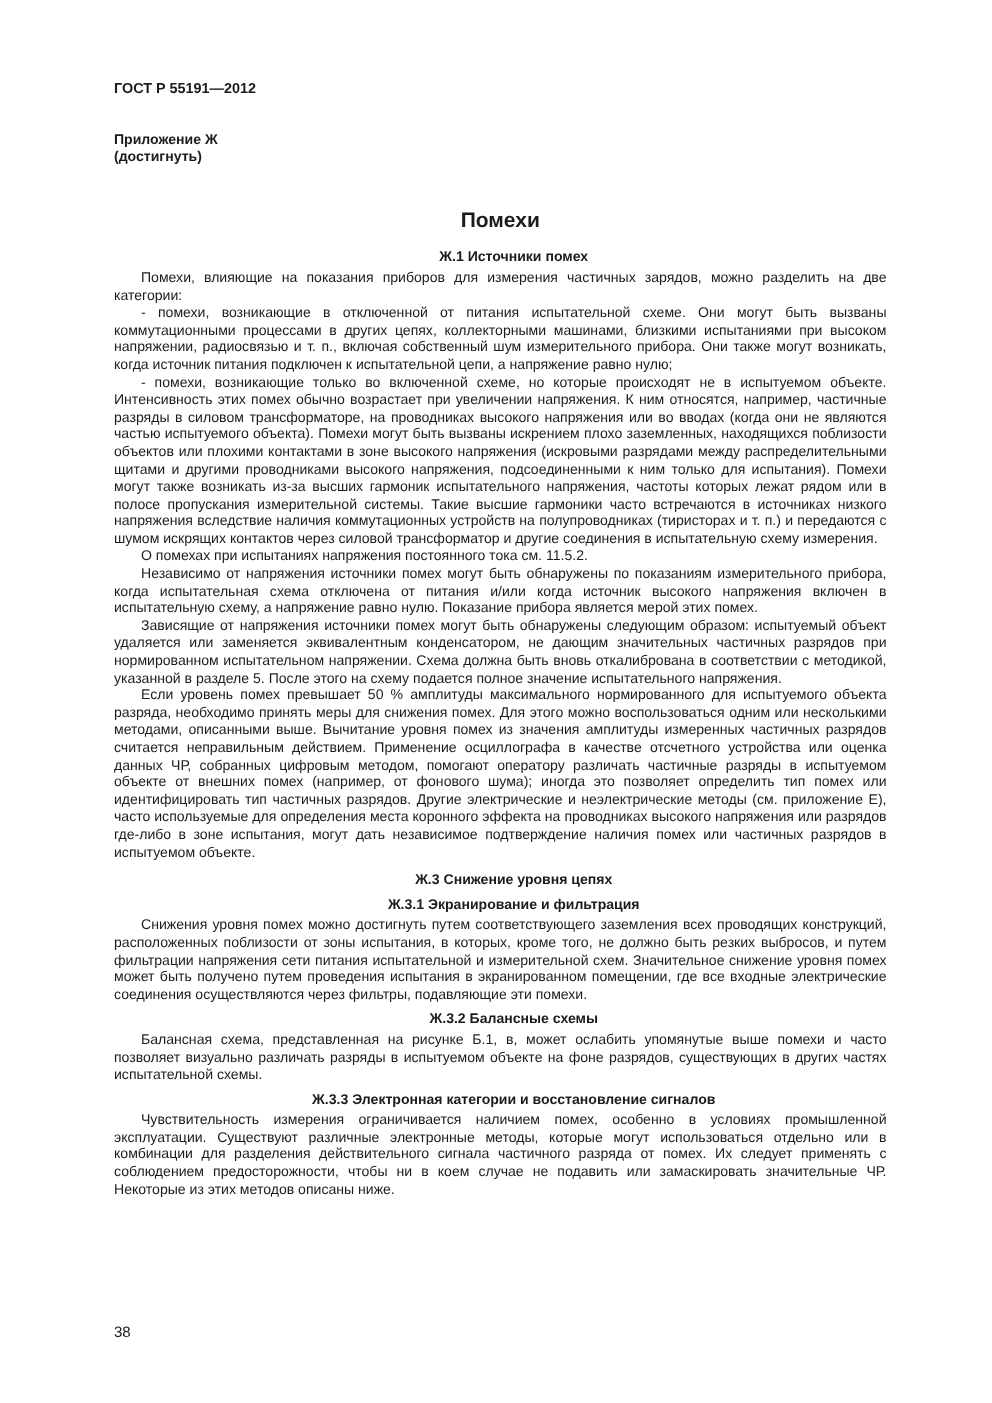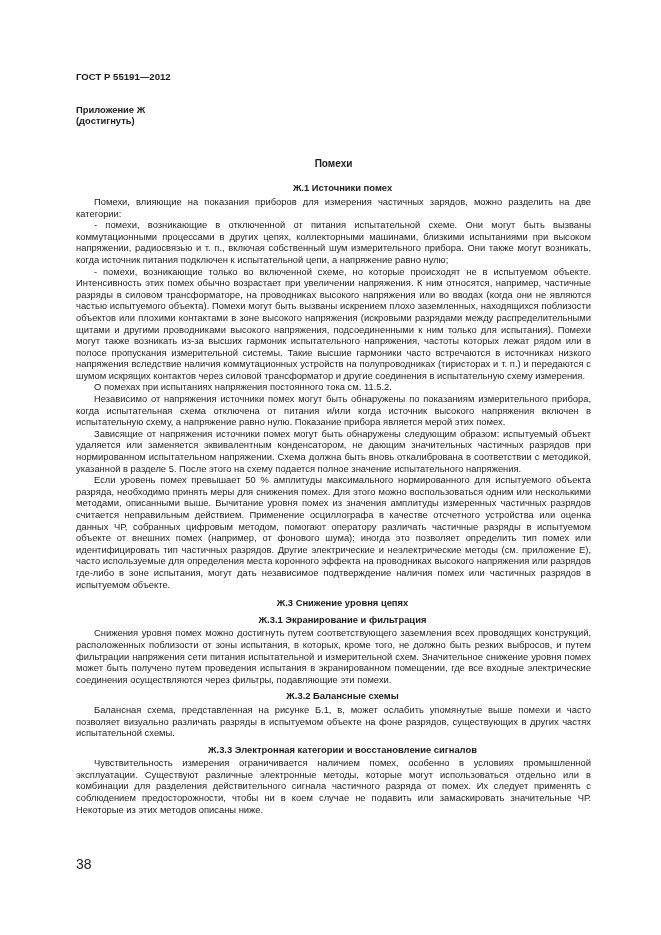--- a/index.html
+++ b/index.html
@@ -6,40 +6,40 @@
       margin: 0;
       padding: 0;
       background: #ffffff;
     }
     .page {
       position: relative;
       width: 661px;
       height: 935px;
       background: #ffffff;
       box-sizing: border-box;
-      padding: 71px 70px 0 76px;
+      padding: 54px 70px 0 76px;
       font-family: "Liberation Sans", sans-serif;
       color: #1c1c1c;
       font-size: 9.4px;
       line-height: 11.6px;
       overflow: hidden;
     }
     .doc-header {
       font-weight: bold;
       font-size: 9.6px;
       margin-bottom: 21px;
     }
     .appendix-title,
     .appendix-subtitle {
       font-weight: bold;
     }
     .main-heading {
       text-align: center;
       font-weight: bold;
-      font-size: 10px;
+      font-size: 14px;
       margin-top: 31px;
       margin-bottom: 13px;
     }
     .section-title {
       font-weight: bold;
       text-indent: 18px;
       margin-top: 7px;
       margin-bottom: 2px;
       text-align: center;
     }
@@ -47,22 +47,22 @@
       margin-top: 5px;
     }
     p.para {
       margin: 0;
       text-indent: 18px;
       text-align: justify;
     }
     .page-number {
       position: absolute;
       left: 76px;
-      bottom: 64px;
-      font-size: 14px;
+      bottom: 40px;
+      font-size: 10px;
     }
   </style>
 </head>
 <body>
 
 <div class="page">
 
   <div class="doc-header">ГОСТ Р 55191—2012</div>
 
   <div class="appendix-title">Приложение Ж</div>

